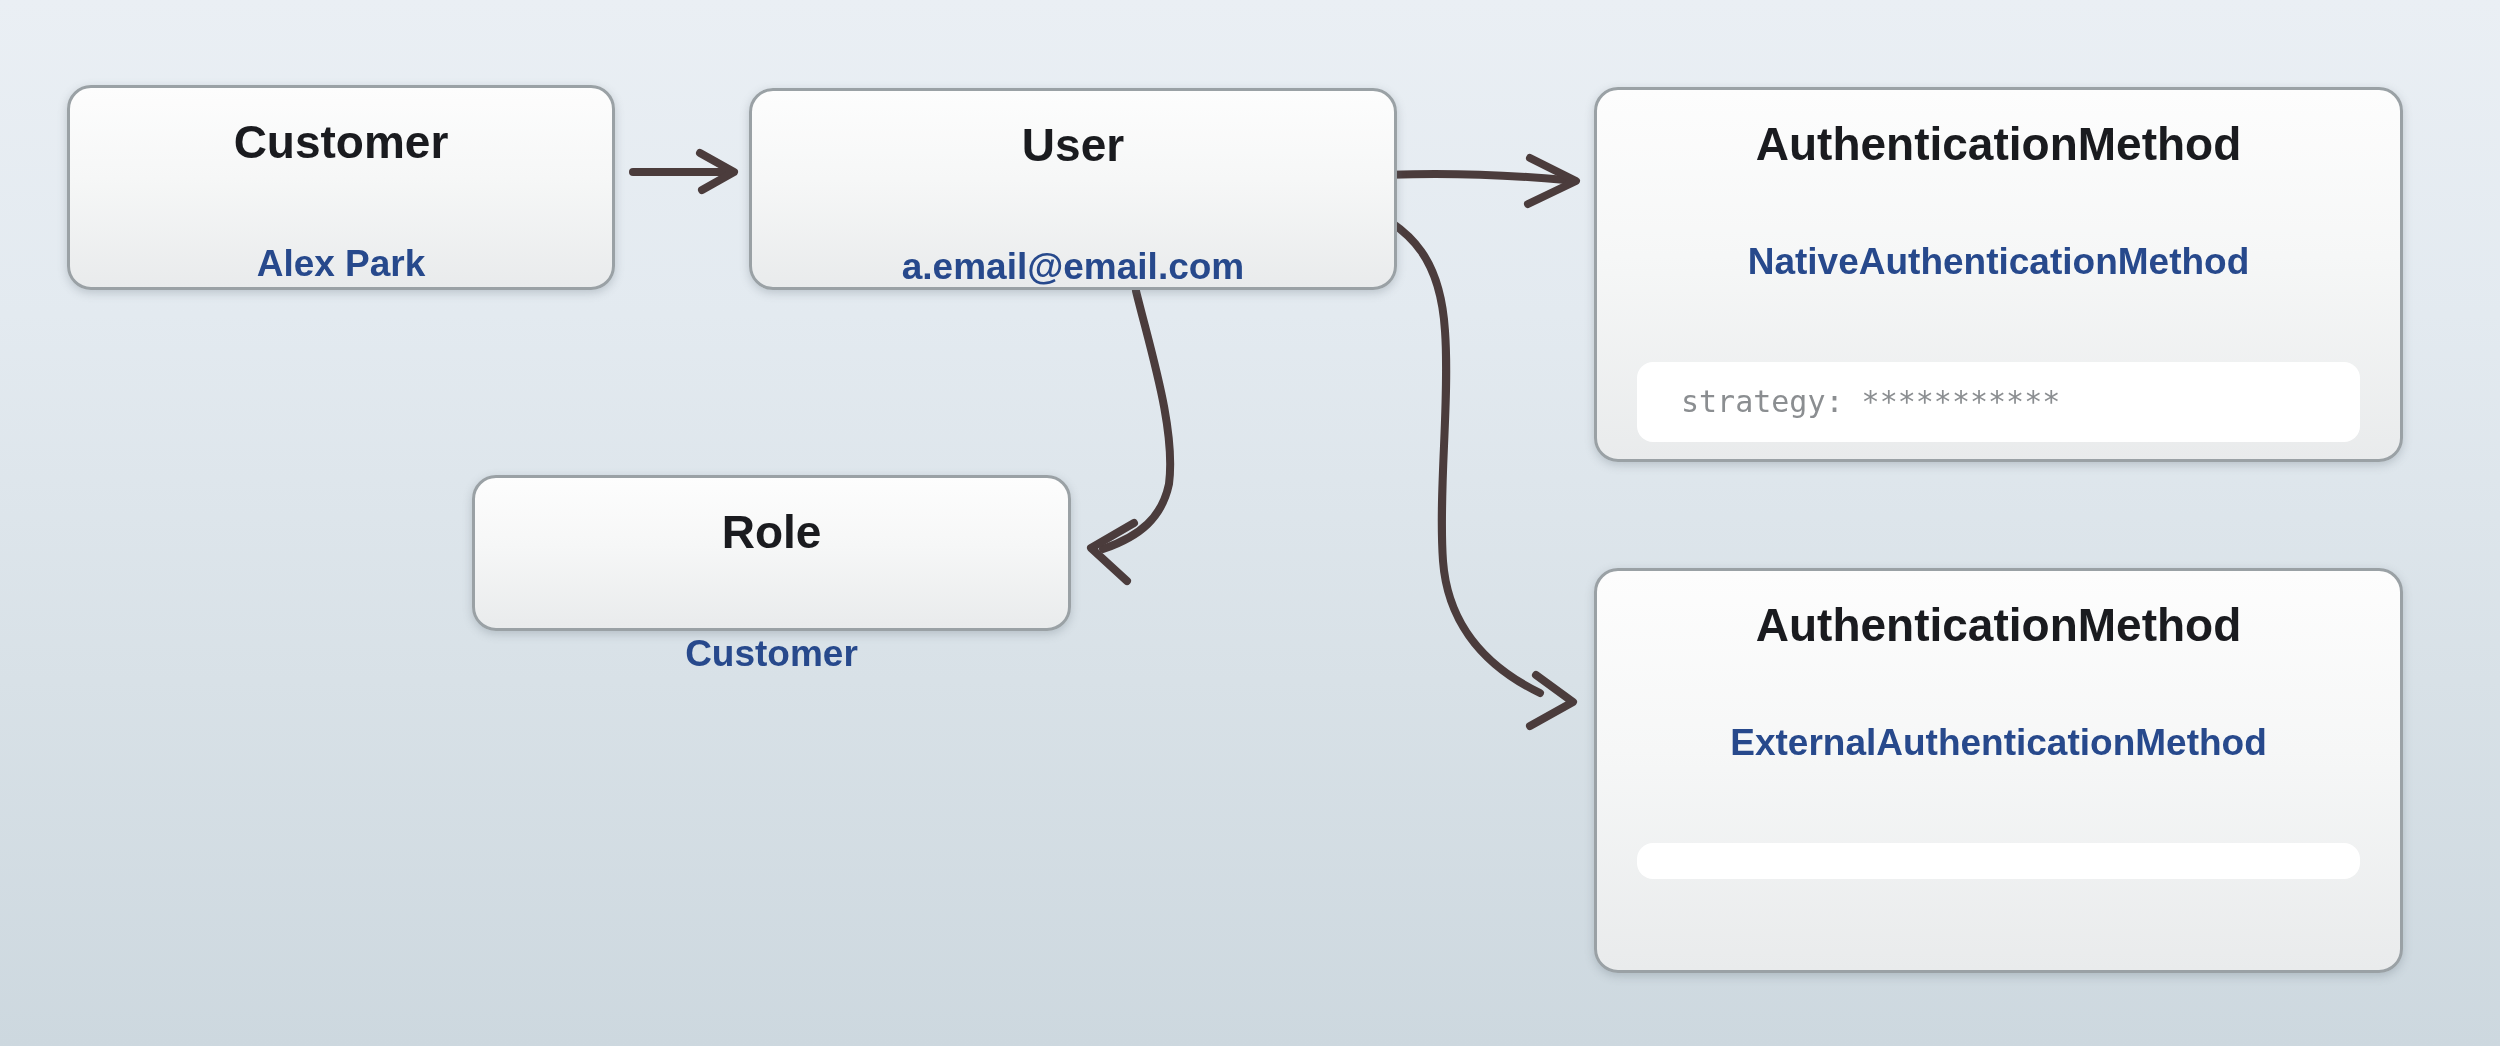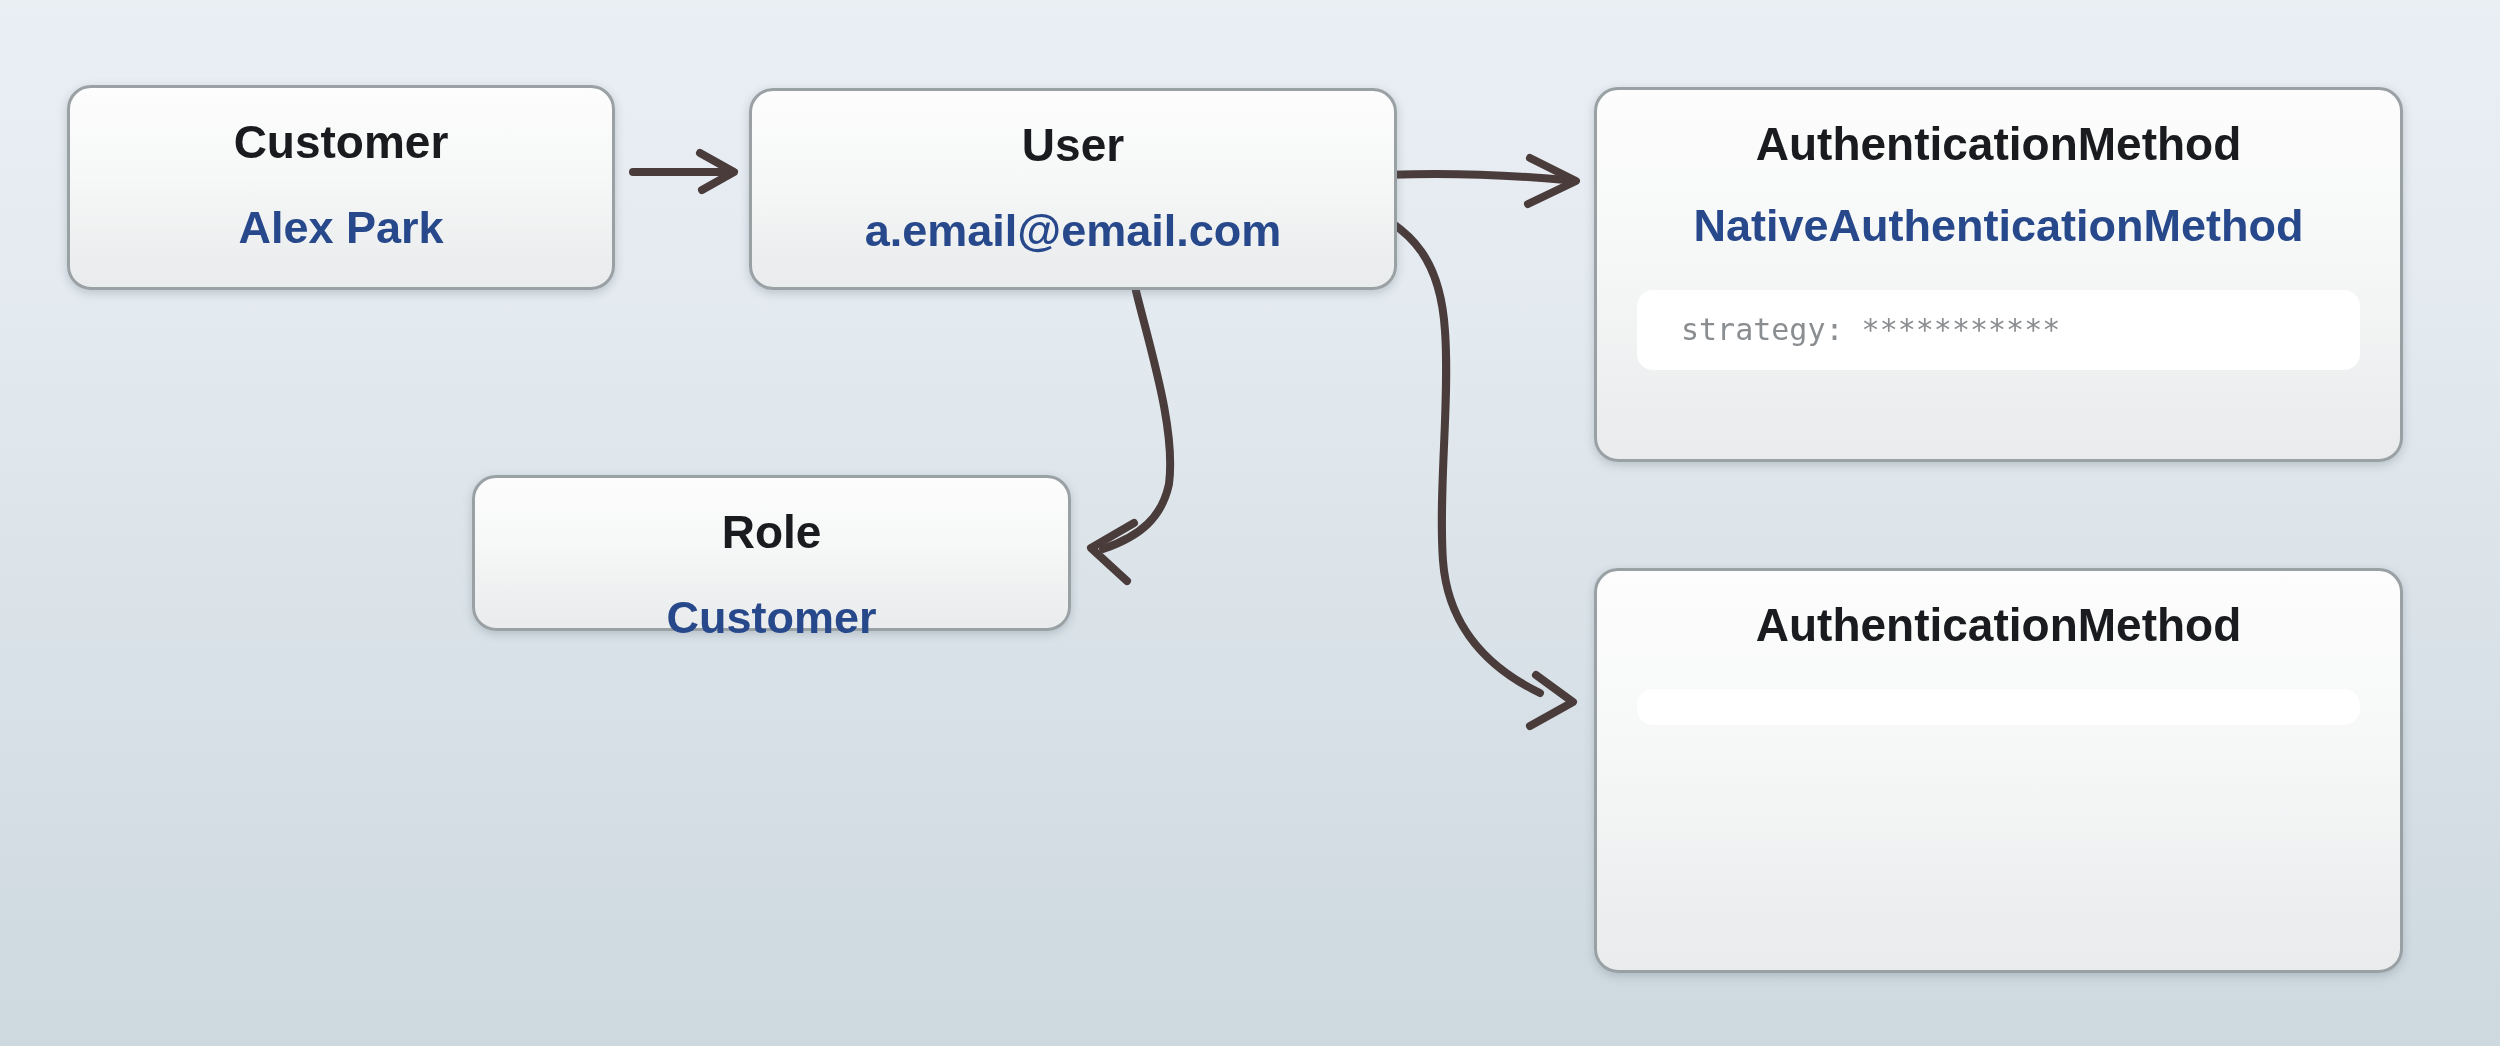--- a/index.html
+++ b/index.html
@@ -27,31 +27,32 @@
     position: absolute;
     box-sizing: border-box;
     border: 3px solid #9aa1a5;
     border-radius: 24px;
     background: linear-gradient(180deg, #fdfdfd 0%, #f6f7f7 45%, #e9ebec 100%);
     box-shadow: 0 3px 10px rgba(96,108,118,0.30);
     display: flex;
     flex-direction: column;
     align-items: center;
     white-space: nowrap;
+    gap: 36px;
   }
   .node .title {
     margin-top: 26px;
     font-size: 46px;
     line-height: 56px;
     font-weight: bold;
     color: #1a1b1f;
   }
   .node .value, .node .subtitle {
     margin-top: 26px;
-    font-size: 45px;
+    font-size: 37px;
     line-height: 56px;
     font-weight: bold;
     color: #27498c;
   }
   .node.simple .value { margin-top: 30px; }
   .attrs {
     margin: 36px auto 0;
     width: calc(100% - 80px);
     box-sizing: border-box;
     padding: 18px 20px 18px 44px;
@@ -110,17 +111,18 @@
   <div class="node" style="left:1594px; top:87px; width:809px; height:375px;">
     <div class="title">AuthenticationMethod</div>
     <div class="subtitle">NativeAuthenticationMethod</div>
     <div class="attrs">
       <div class="attr-line">strategy: ***********</div>
     </div>
   </div>
 
   <div class="node" style="left:1594px; top:568px; width:809px; height:405px;">
     <div class="title">AuthenticationMethod</div>
+    <div class="subtitle">ExternalAuthenticationMethod</div>
     <div class="attrs">
     </div>
   </div>
 
 </div>
 
 </body></html>

